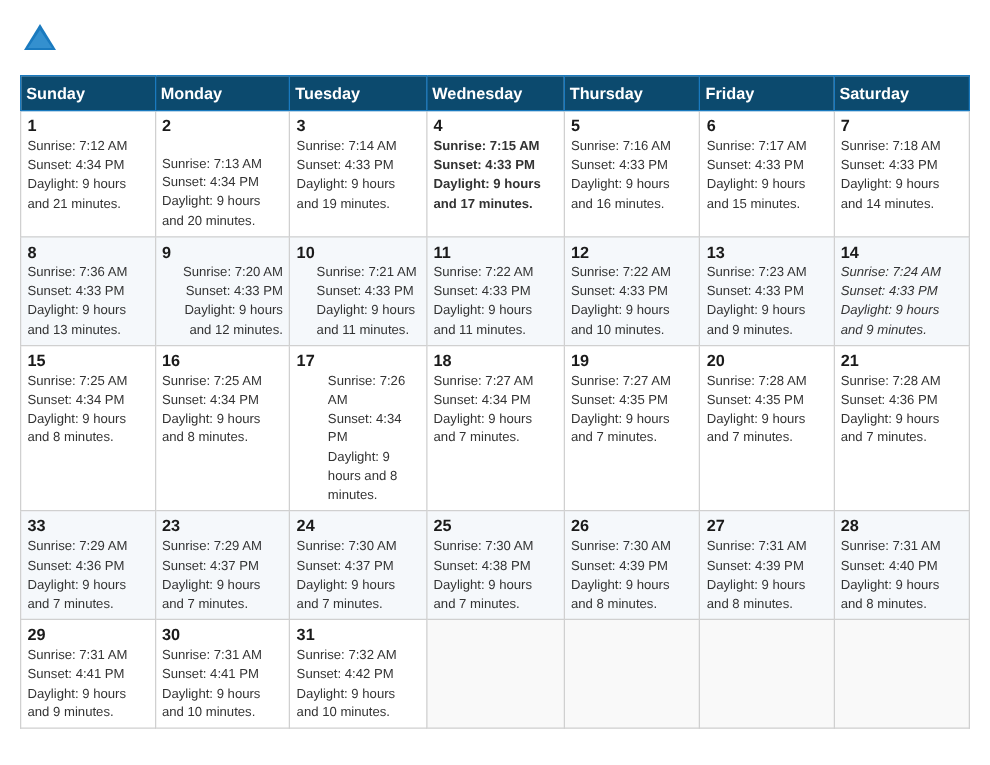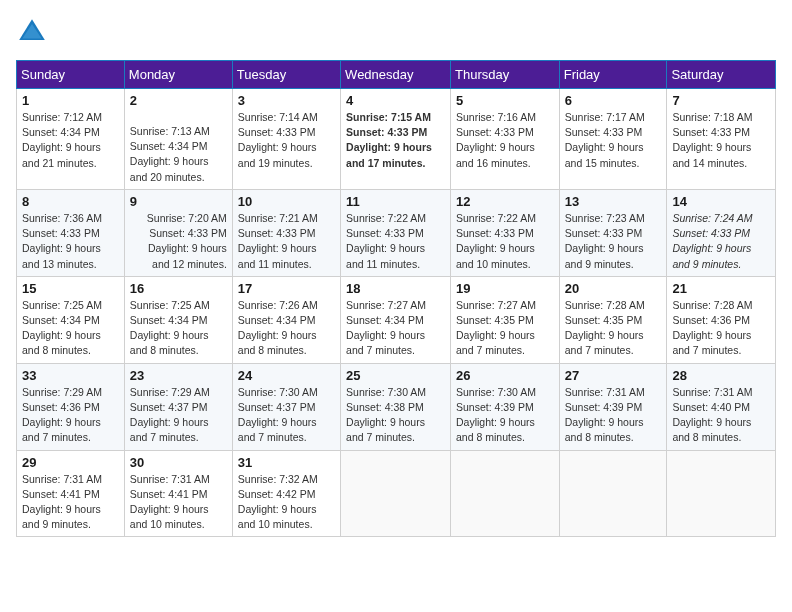--- a/index.html
+++ b/index.html
@@ -45,26 +45,26 @@
     .location {
       font-size: 15px;
       color: #555;
     }
     .calendar {
       width: 100%;
       border-collapse: collapse;
       font-size: 11px;
     }
     .calendar th {
-      background: #4c1d95;
+      background: #0c4a6e;
       color: #fff;
       padding: 6px 4px;
       text-align: left;
       font-size: 13px;
-      font-weight: normal;
+      font-weight: bold;
       border: 1px solid #1a7abf;
     }
     .calendar td {
       border: 1px solid #d0d0d0;
       vertical-align: top;
       padding: 4px 5px;
       width: 113px;
       min-height: 80px;
       background: #fff;
     }
@@ -172,21 +172,21 @@
 Daylight: 9 hours and 13 minutes.</div>
         </td>
         <td>
           <span class="day-num">9</span>
           <div class="day-info" style="white-space: pre-line; text-align: right;">Sunrise: 7:20 AM
 Sunset: 4:33 PM
 Daylight: 9 hours and 12 minutes.</div>
         </td>
         <td>
           <span class="day-num">10</span>
-          <div class="day-info" style="white-space: pre-line;">Sunrise: 7:21 AM
+          <div class="day-info" style="white-space: pre-line; margin-left: 16px;">Sunrise: 7:21 AM
 Sunset: 4:33 PM
 Daylight: 9 hours and 11 minutes.</div>
         </td>
         <td>
           <span class="day-num">11</span>
           <div class="day-info" style="white-space: pre-line;">Sunrise: 7:22 AM
 Sunset: 4:33 PM
 Daylight: 9 hours and 11 minutes.</div>
         </td>
         <td>
@@ -216,21 +216,21 @@
 Daylight: 9 hours and 8 minutes.</div>
         </td>
         <td>
           <span class="day-num">16</span>
           <div class="day-info" style="white-space: pre-line;">Sunrise: 7:25 AM
 Sunset: 4:34 PM
 Daylight: 9 hours and 8 minutes.</div>
         </td>
         <td>
           <span class="day-num">17</span>
-          <div class="day-info" style="white-space: pre-line;">Sunrise: 7:26 AM
+          <div class="day-info" style="white-space: pre-line; margin-left: 25px;">Sunrise: 7:26 AM
 Sunset: 4:34 PM
 Daylight: 9 hours and 8 minutes.</div>
         </td>
         <td>
           <span class="day-num">18</span>
           <div class="day-info" style="white-space: pre-line;">Sunrise: 7:27 AM
 Sunset: 4:34 PM
 Daylight: 9 hours and 7 minutes.</div>
         </td>
         <td>

